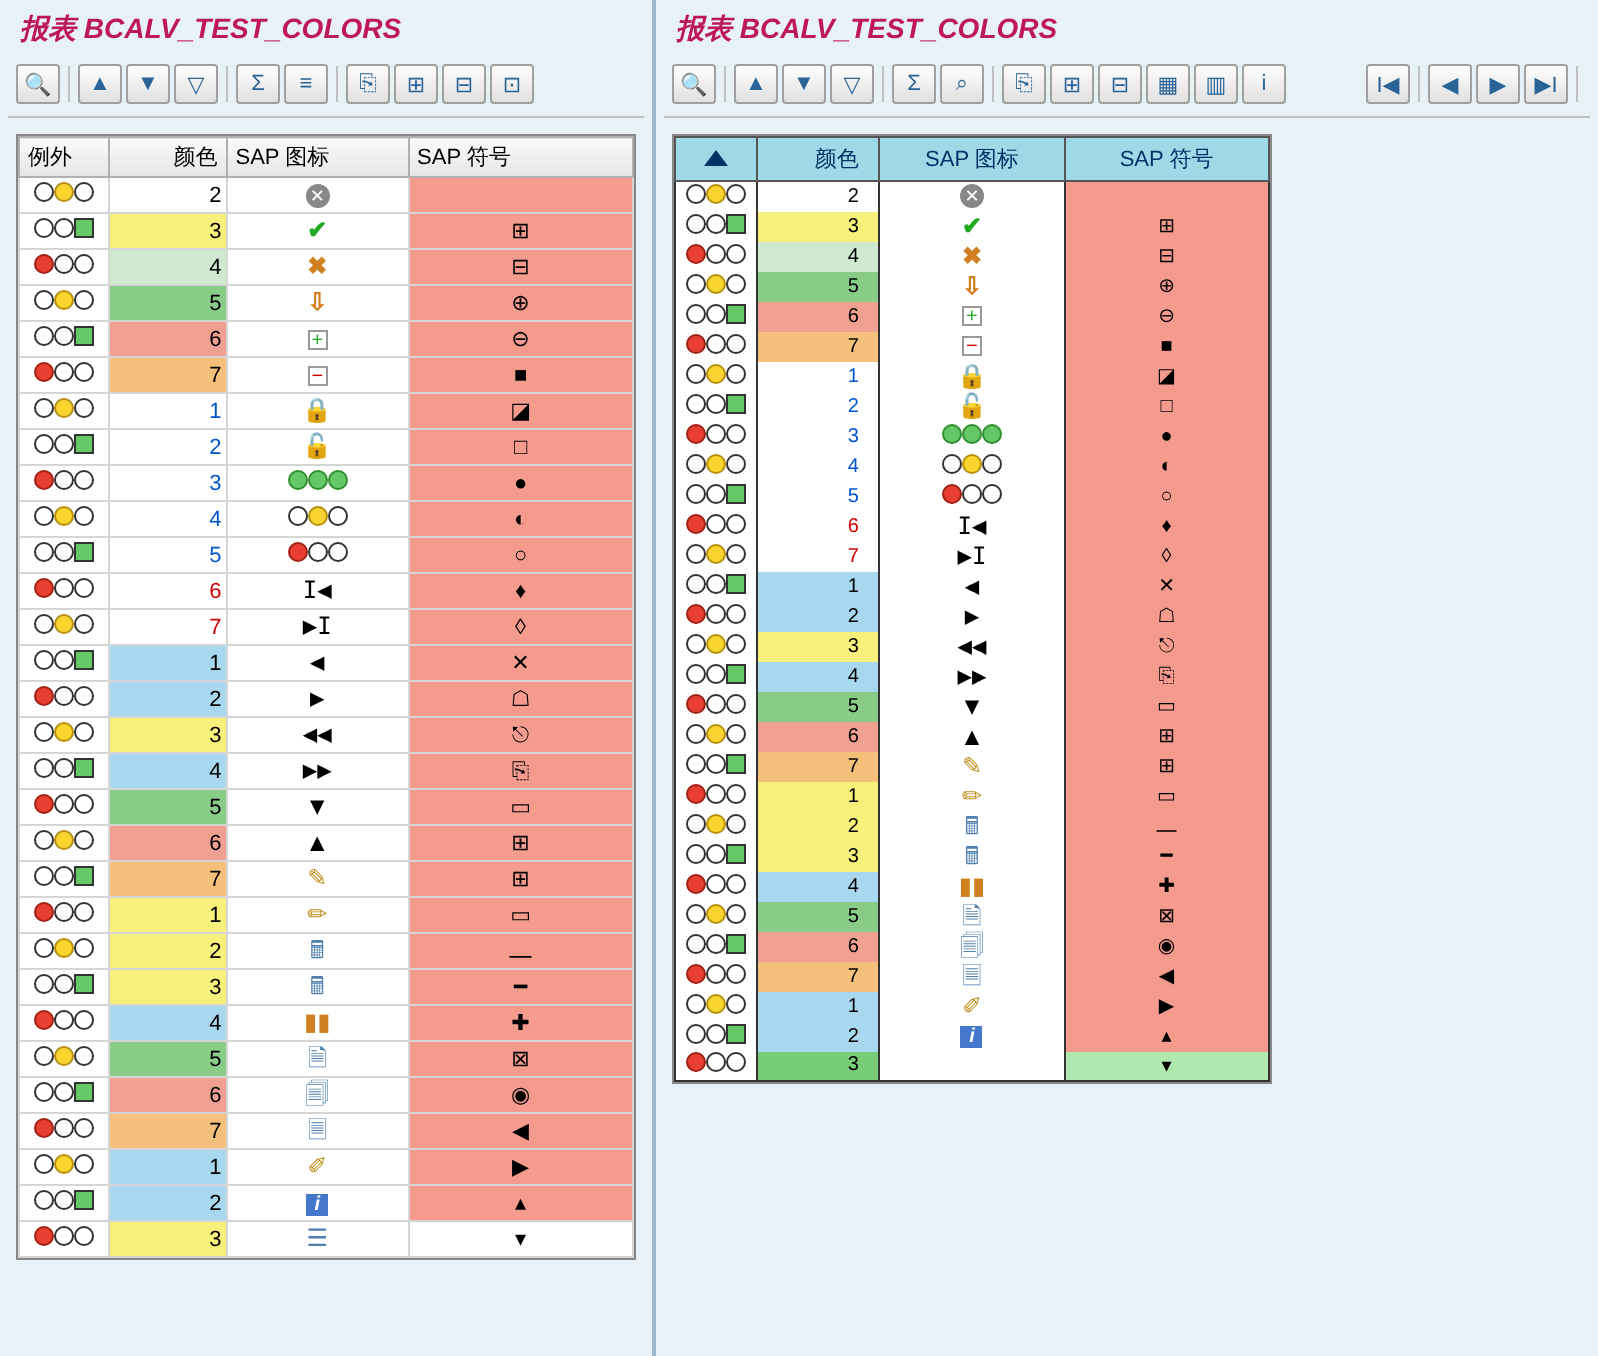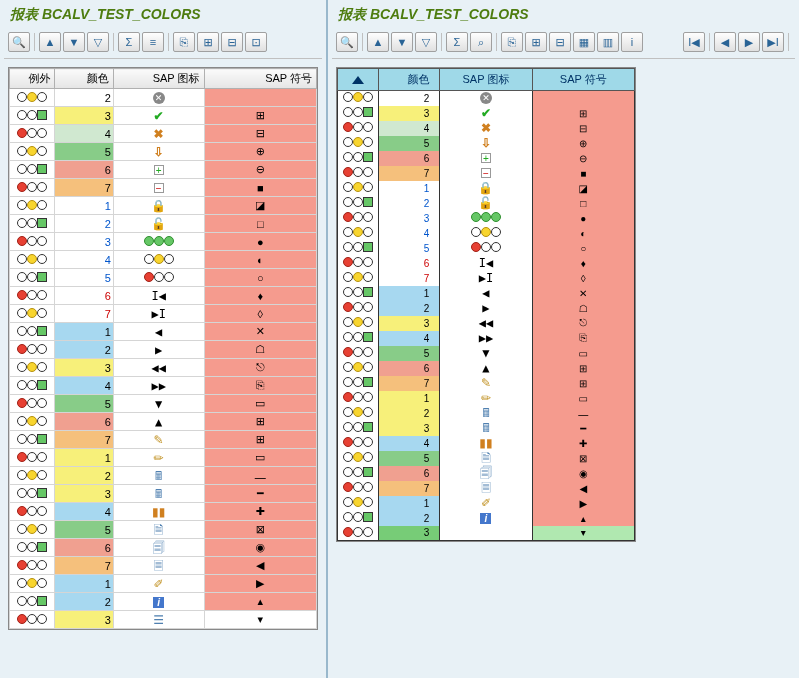--- a/index.html
+++ b/index.html
@@ -1,28 +1,28 @@
 <!DOCTYPE html>
 <html><head>
   <meta charset="utf-8">
   <style>
     * { margin:0; padding:0; box-sizing:border-box; }
     body { font-family: Arial, sans-serif; font-size:11px; background:#e8f1f6; width:799px; height:678px; overflow:hidden; display:flex; }
     .pane { background:#e8f1f6; padding:4px; }
     .pane-left { width:328px; border-right:2px solid #99b8cc; }
     .pane-right { flex:1; }
-    .title { font-size:14px; font-weight:bold; font-style:italic; color:#4d7c0f; padding:2px 6px 6px; }
+    .title { font-size:14px; font-weight:bold; font-style:italic; color:#be185d; padding:2px 6px 6px; }
     .toolbar { display:flex; gap:2px; padding:2px 4px 6px; border-bottom:1px solid #c0c0c0; margin-bottom:8px; flex-wrap:wrap; }
     .tbtn { width:22px; height:20px; border:1px solid #a0a0a0; background:linear-gradient(#fefefe,#e0e0e0); border-radius:2px; display:flex; align-items:center; justify-content:center; cursor:pointer; font-size:11px; color:#2a6496; }
     .tsep { width:1px; height:18px; background:#c0c0c0; margin:1px 2px; }
 
     
     .grid-l { border:1px solid #888; background:#fff; margin:0 4px; }
     .grid-l table { border-collapse:collapse; width:100%; }
-    .grid-l th { background:linear-gradient(#fafafa,#e5e5e5); border:1px solid #b0b0b0; padding:2px 4px; font-weight:normal; font-size:11px; height:18px; text-align:right; }
+    .grid-l th { background:linear-gradient(#fafafa,#e5e5e5); border:1px solid #b0b0b0; padding:2px 4px; font-weight:normal; font-size:11px; height:18px; text-align:left; }
     .grid-l td { border:1px solid #d5d5d5; padding:0 2px; height:18px; font-size:11px; text-align:center; }
     .grid-l .c-ex { width:42px; }
     .grid-l .c-cl { width:54px; text-align:right; }
     .grid-l .c-ic { width:84px; }
     .grid-l .c-sy { width:104px; }
 
     
     .grid-r { border:1px solid #888; background:#fff; margin:0 4px; width:300px; }
     .grid-r table { border-collapse:collapse; width:100%; border:1px solid #333; }
     .grid-r th { background:#9fd9e8; border:1px solid #555; padding:3px 4px; font-weight:normal; height:22px; color:#003366; text-align:center; }

